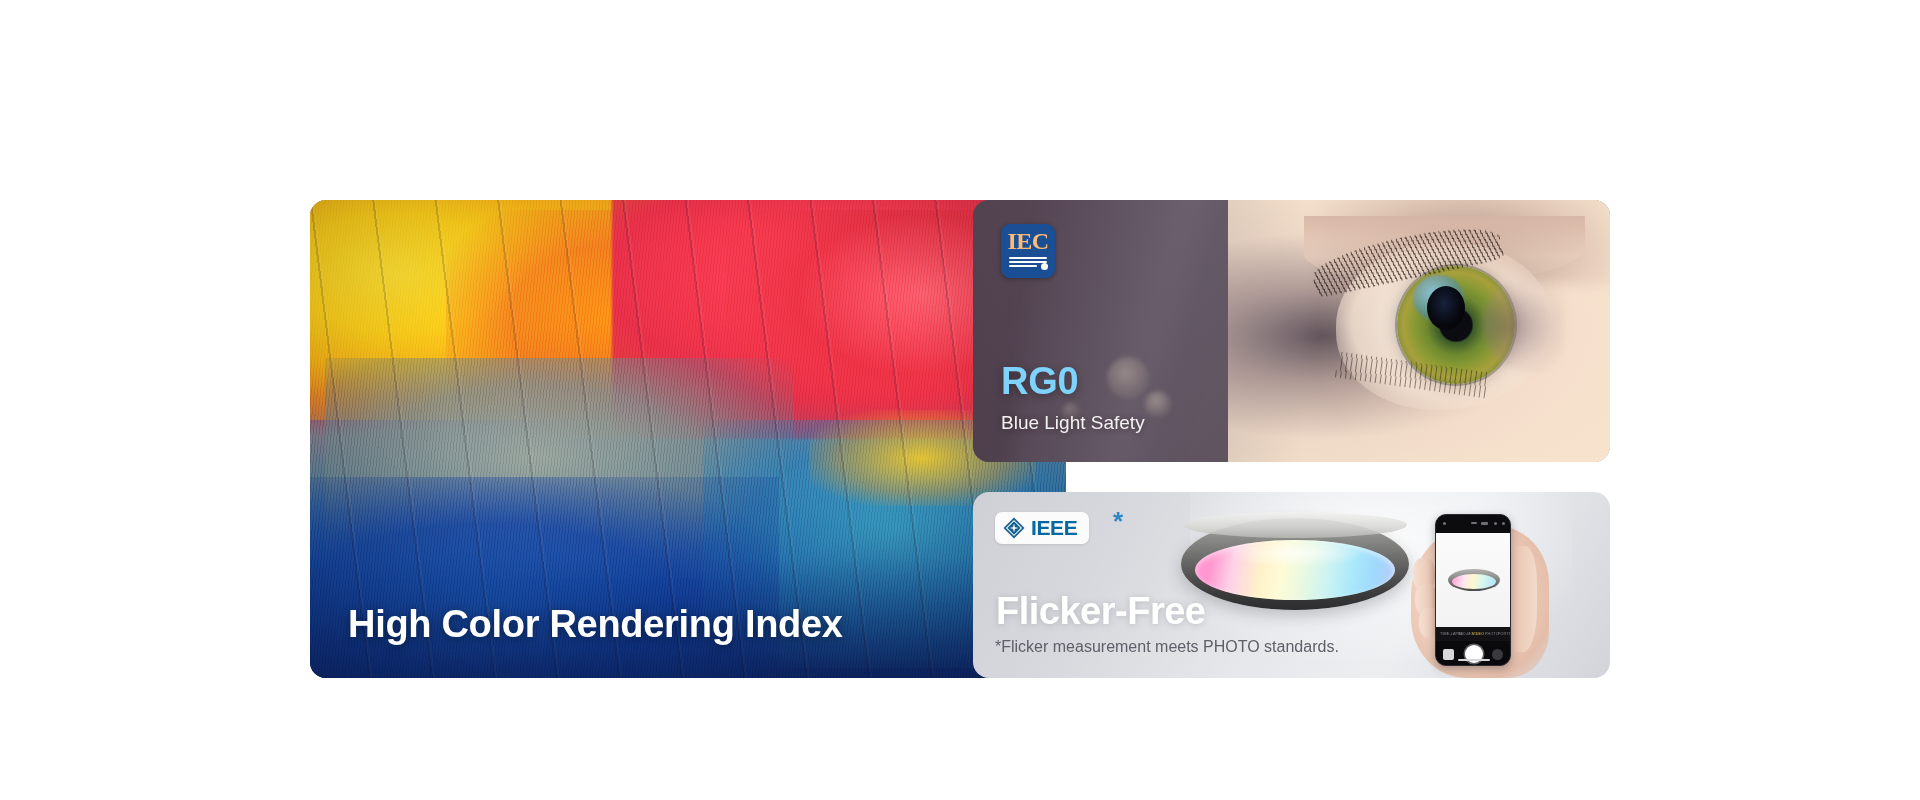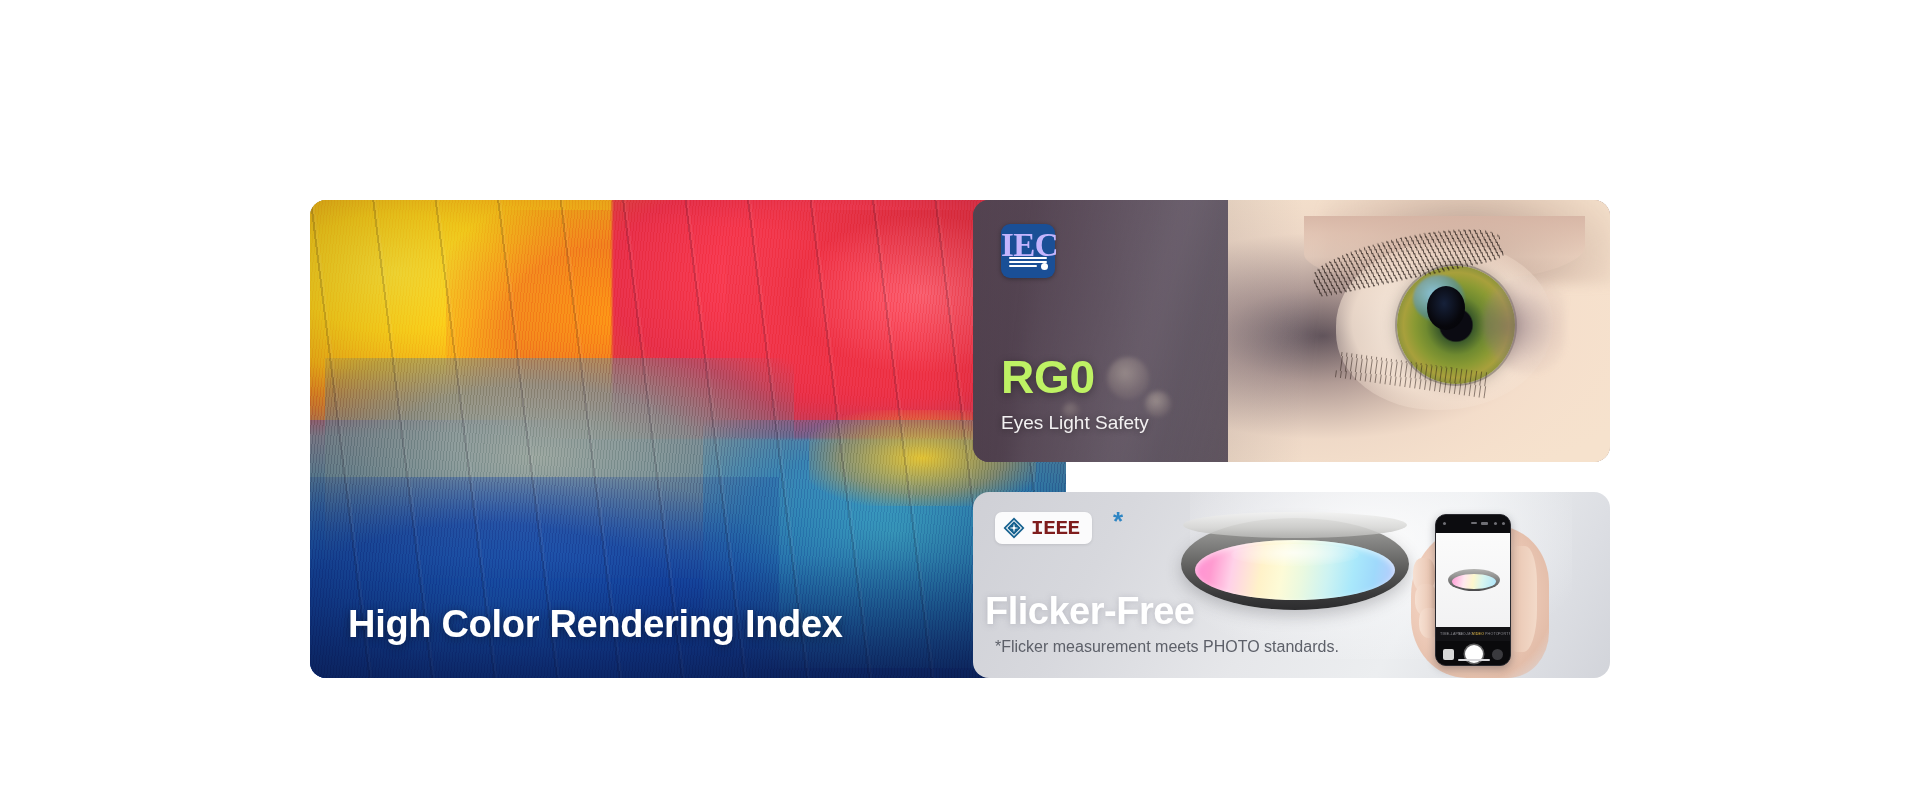--- a/index.html
+++ b/index.html
@@ -328,23 +328,23 @@
     border-radius: 9px;
     background: #1a4f96;
     box-shadow: 0 1px 4px rgba(0,0,0,0.35);
   }
   .iec-badge .iec-text {
     position: absolute;
     left: 0; right: 0;
     top: 5px;
     text-align: center;
     font-family: "Liberation Serif", serif;
-    font-size: 33px;
+    font-size: 24px;
     font-weight: 700;
-    color: #c4b5fd;
+    color: #fdba74;
     letter-spacing: -0.5px;
     line-height: 1;
   }
   .iec-badge .iec-lines {
     position: absolute;
     left: 8px; right: 8px;
     bottom: 11px;
     height: 10px;
   }
   .iec-badge .iec-lines i {
@@ -361,23 +361,23 @@
     right: 7px; bottom: 8px;
     width: 7px; height: 7px;
     border-radius: 50%;
     background: #ffffff;
   }
 
   .rg0-title {
     position: absolute;
     left: 28px;
     bottom: 62px;
-    font-size: 46px;
+    font-size: 38px;
     font-weight: 700;
-    color: #bef264;
+    color: #7dd3fc;
     letter-spacing: -0.2px;
     line-height: 1;
     text-shadow: 0 2px 8px rgba(0,0,0,0.35);
   }
   .rg0-sub {
     position: absolute;
     left: 28px;
     bottom: 28px;
     font-size: 19px;
     font-weight: 400;
@@ -410,23 +410,23 @@
     border-radius: 7px;
     background: #fbfbfc;
     display: flex;
     align-items: center;
     gap: 6px;
     box-shadow: 0 1px 3px rgba(0,0,0,0.10);
   }
   .ieee-badge .ieee-word {
     font-size: 21px;
     font-weight: 700;
-    color: #7f1d1d;
+    color: #0369a1;
     letter-spacing: -0.4px;
-    font-family: Liberation Mono, monospace;
+    font-family: Liberation Sans, sans-serif;
   }
   .ieee-diamond {
     width: 22px; height: 22px;
     position: relative;
     flex: 0 0 22px;
   }
   .ieee-star {
     position: absolute;
     left: 140px;
     top: 16px;
@@ -586,21 +586,21 @@
     background: #3a3a3e;
   }
   .phone .homebar {
     position: absolute; left: 22px; bottom: 4px;
     width: 32px; height: 2.5px; border-radius: 2px;
     background: #d7d7da;
   }
 
   .flicker-title {
     position: absolute;
-    left: 12px;
+    left: 23px;
     bottom: 48px;
     font-size: 38px;
     font-weight: 700;
     color: #ffffff;
     letter-spacing: -0.5px;
     line-height: 1;
     text-shadow: 0 1px 6px rgba(120,120,135,0.35);
   }
   .flicker-note {
     position: absolute;
@@ -663,21 +663,21 @@
         <div class="iec-text">IEC</div>
         <div class="iec-lines">
           <i></i>
             <i></i>
             <i></i>
         </div>
         <div class="iec-dot"></div>
       </div>
 
       <div class="rg0-title">RG0</div>
-      <div class="rg0-sub">Eyes Light Safety</div>
+      <div class="rg0-sub">Blue Light Safety</div>
     </div>
 
     <div class="card card-flicker">
 
       <div class="flicker-scene">
         <div class="wallglow"></div>
 
         <div class="lamp">
           <div class="rim"></div>
           <div class="rim-top"></div>

